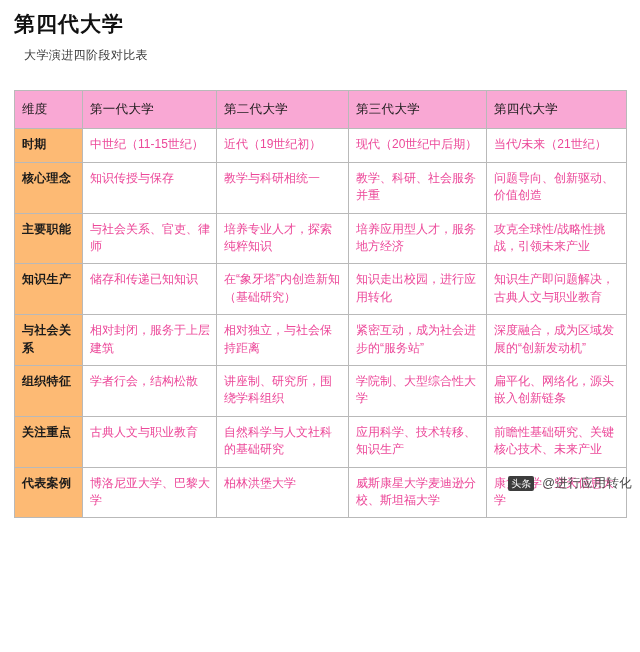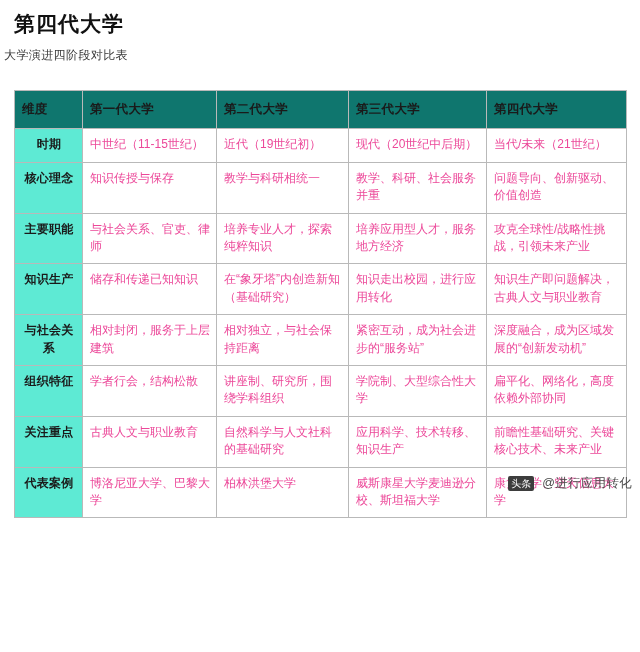--- a/index.html
+++ b/index.html
@@ -25,21 +25,21 @@
     font-size: 21px;
     font-weight: bold;
     letter-spacing: 1px;
     padding: 10px 14px 0 14px;
     line-height: 1.3;
     color: #111111;
   }
   .subtitle {
     font-size: 12px;
     color: #3a3a3a;
-    padding: 10px 14px 0 4px;
+    padding: 10px 14px 0 24px;
     letter-spacing: 0.4px;
   }
   .table-wrap {
     padding: 26px 14px 0 14px;
     box-sizing: border-box;
   }
   table.matrix {
     border-collapse: collapse;
     width: 612px;
     table-layout: fixed;
@@ -52,33 +52,33 @@
   table.matrix col.c4 { width: 140px; }
   table.matrix th, table.matrix td {
     border: 1px solid #b9b9b9;
     vertical-align: top;
     padding: 7px 6px 8px 7px;
     font-size: 12px;
     line-height: 1.45;
     word-break: break-all;
   }
   table.matrix thead th {
-    background: #0f766e;
-    font-weight: bold;
+    background: #f9a8d4;
+    font-weight: normal;
     font-size: 12.5px;
     padding-top: 9px;
     padding-bottom: 10px;
     text-align: left;
     letter-spacing: 0.3px;
     margin-left: 48px;
   }
   table.matrix tbody th {
-    background: #5eead4;
+    background: #fdba74;
     font-weight: bold;
-    text-align: center;
+    text-align: left;
     letter-spacing: 0.3px;
   }
   table.matrix tbody td {
     background: #ffffff;
     color: #ec4899;
   }
   .watermark {
     position: absolute;
     right: 8px;
     bottom: 4px;
@@ -160,21 +160,21 @@
           <td>相对封闭，服务于上层建筑</td>
           <td>相对独立，与社会保持距离</td>
           <td>紧密互动，成为社会进步的“服务站”</td>
           <td>深度融合，成为区域发展的“创新发动机”</td>
         </tr>
         <tr>
           <th>组织特征</th>
           <td>学者行会，结构松散</td>
           <td>讲座制、研究所，围绕学科组织</td>
           <td>学院制、大型综合性大学</td>
-          <td>扁平化、网络化，高度依赖外部协同</td>
+          <td>扁平化、网络化，源头嵌入创新链条</td>
         </tr>
         <tr>
           <th>关注重点</th>
           <td>古典人文与职业教育</td>
           <td>自然科学与人文社科的基础研究</td>
           <td>应用科学、技术转移、知识生产</td>
           <td>前瞻性基础研究、关键核心技术、未来产业</td>
         </tr>
         <tr>
           <th>代表案例</th>

